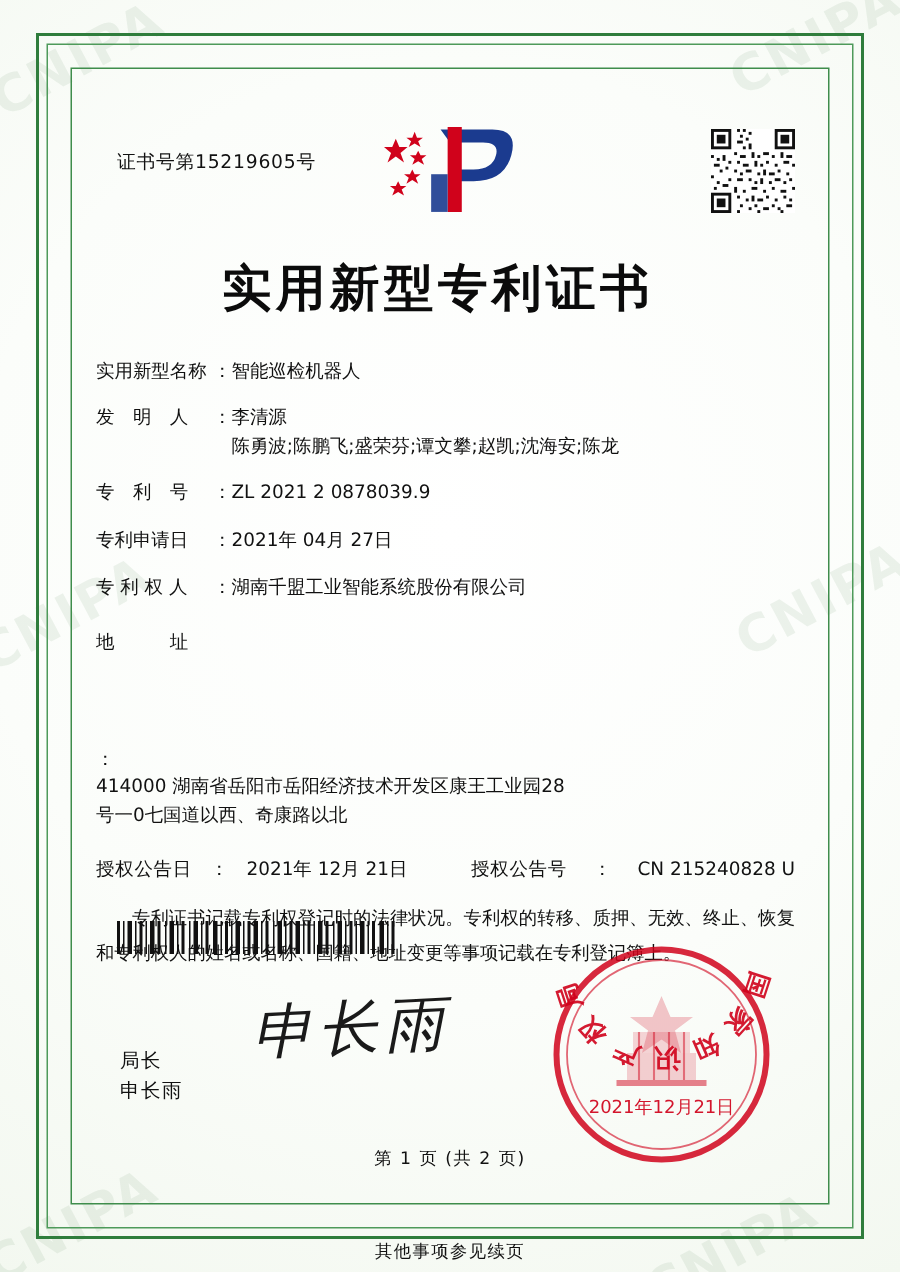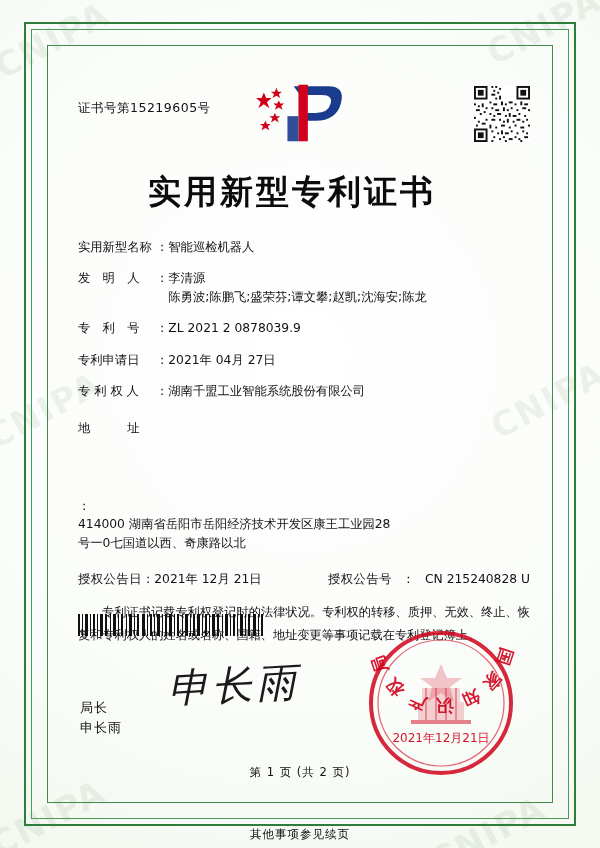--- a/index.html
+++ b/index.html
@@ -63,33 +63,33 @@
   .title{
     position:absolute;left:0;right:16px;top:112px;
     text-align:center;
     font-family:"DejaVu Serif","Liberation Serif",serif;
     font-weight:700;
     font-size:33px;
     letter-spacing:3px;
     color:#0b0b0b;
   }
   .fields{
-    position:absolute;left:18px;right:10px;top:180px;
+    position:absolute;left:4px;right:10px;top:180px;
     font-size:12.3px;color:#111;line-height:1.5;
   }
   .row{display:flex;margin-bottom:13px;align-items:flex-start;}
   .lbl{
     width:78px;flex:0 0 78px;
     letter-spacing:0px;
     white-space:nowrap;
   }
   .colon{flex:0 0 12px;text-align:center;}
   .val{flex:1;}
   .pubrow{display:flex;align-items:flex-start;margin-bottom:13px;}
-  .pubrow .left{display:flex;flex:0 0 250px;}
+  .pubrow .left{display:flex;flex:0 0 250px;gap:12px;}
   .pubrow .right{display:flex;flex:1;justify-content:space-between;}
   .pubrow .lbl2{white-space:nowrap;letter-spacing:0.5px;}
   .para{
     margin-top:16px;
     font-size:12.2px;line-height:1.85;color:#111;
     text-align:justify;
     text-indent:24px;
   }
   .para.second{margin-top:6px;}
   .barcode{

